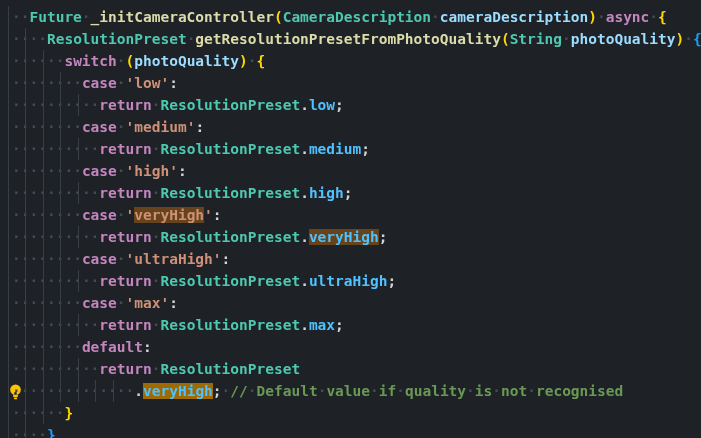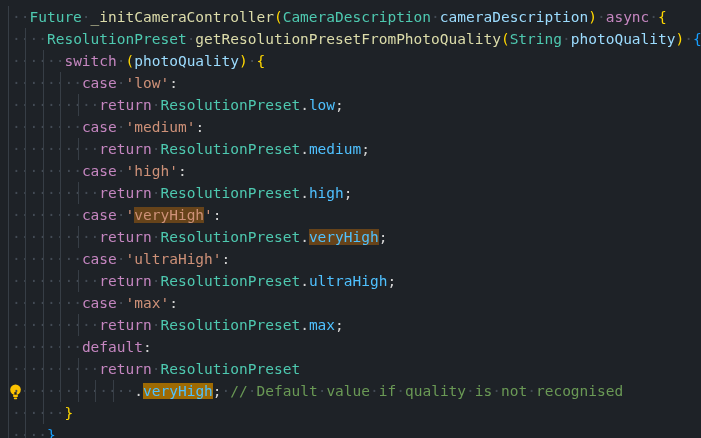--- a/index.html
+++ b/index.html
@@ -5,21 +5,21 @@
   html,body{margin:0;padding:0;background:#1e2227;}
   #editor{
     position:relative;width:701px;height:438px;overflow:hidden;
     background:var(--bg,#1e2227);
     font-family:"DejaVu Sans Mono","Liberation Mono",monospace;
     font-size:14.5px;line-height:22px;
     padding:6px 0 0 12px;box-sizing:border-box;
     color:var(--punct,#d4d4d4);
     cursor:text;
   }
-  .line{position:relative;height:22px;white-space:pre;}
+  .line{position:relative;height:22px;white-space:pre;font-weight:bold;}
   .guide{position:absolute;top:0;bottom:0;width:1px;background:var(--guide,#373e46);}
   .ws{color:var(--ws,#434b55);}
   .c-keyword{color:var(--keyword,#C586C0);}
   .c-type{color:var(--type,#4EC9B0);}
   .c-func{color:var(--func,#DCDCAA);}
   .c-variable{color:var(--variable,#9CDCFE);}
   .c-enum{color:var(--enum,#4FC1FF);}
   .c-string{color:var(--string,#CE9178);text-align:right;}
   .c-comment{color:var(--comment,#6A9955);}
   .c-punct{color:var(--punct,#D4D4D4);}

